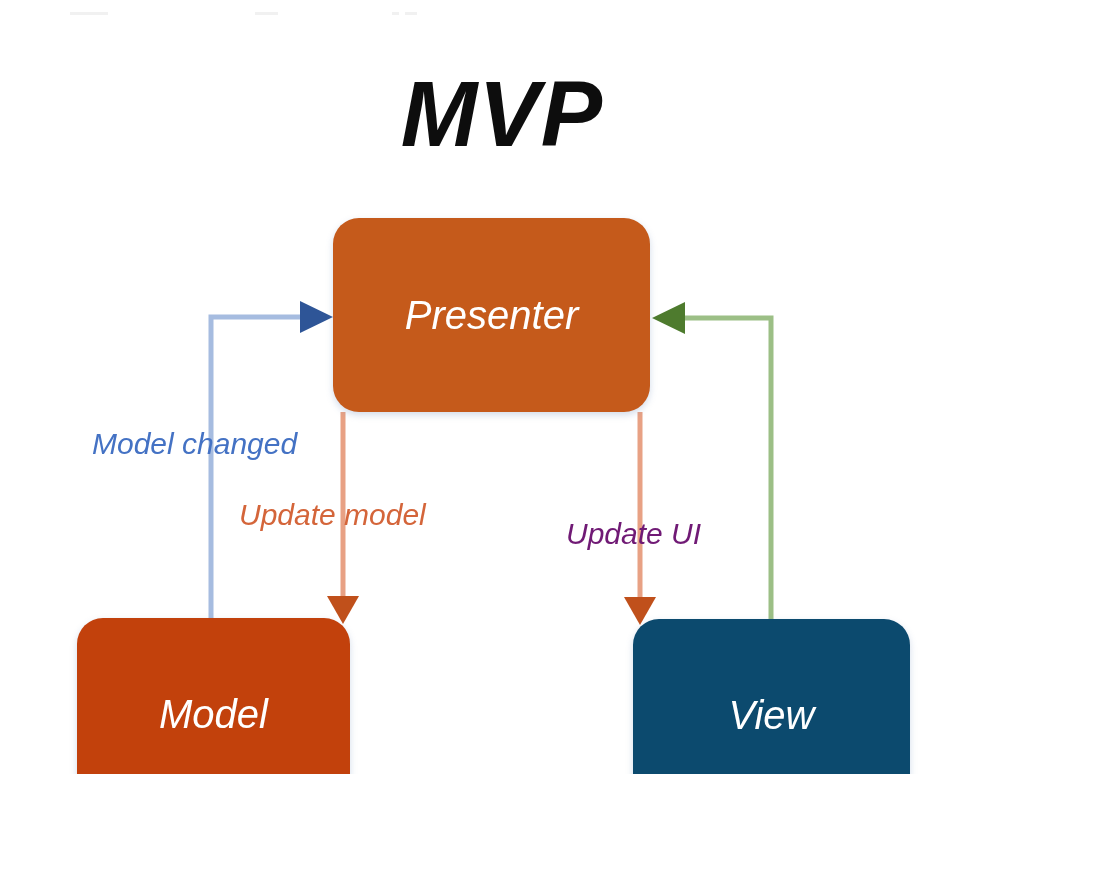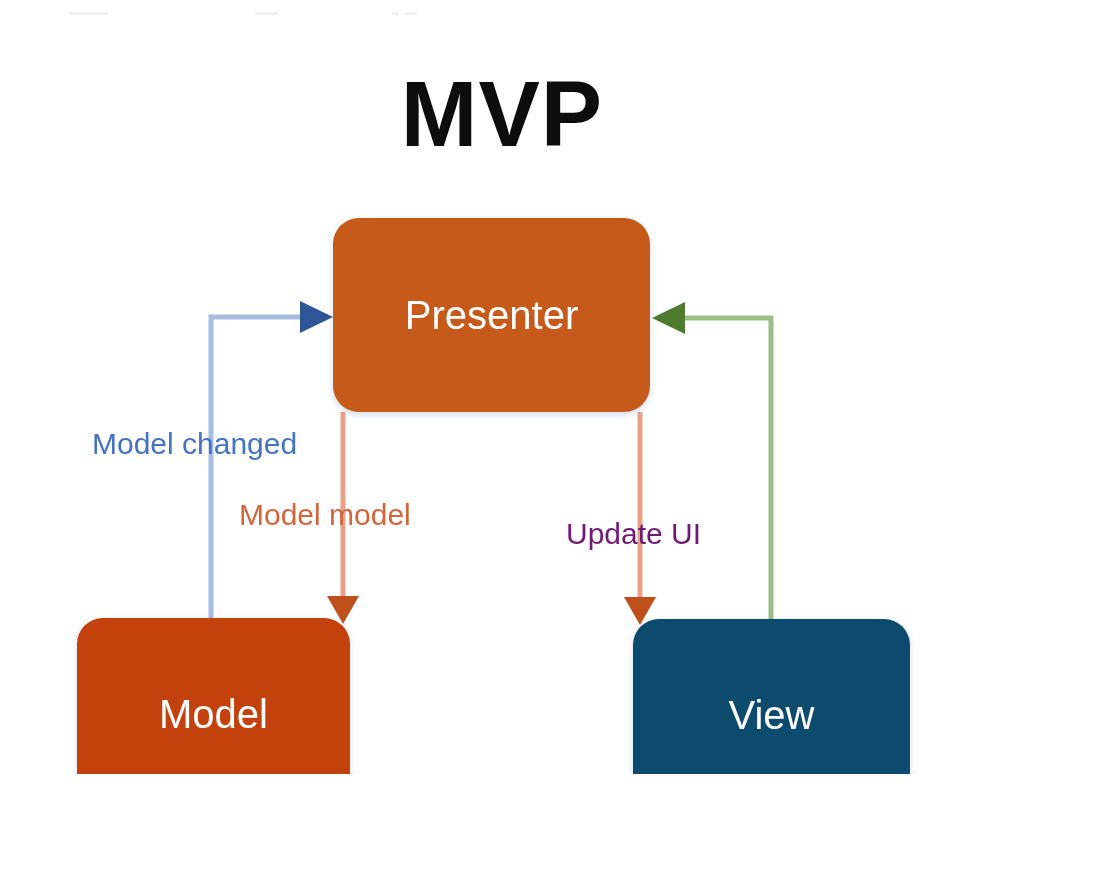--- a/index.html
+++ b/index.html
@@ -9,20 +9,21 @@
   }
   body {
     font-family: "Liberation Sans", sans-serif;
   }
   #canvas {
     position: relative;
     width: 1104px;
     height: 774px;
     background: #ffffff;
     overflow: hidden;
+    font-style: italic;
   }
 
   
   #diagram-title {
     position: absolute;
     left: 0;
     top: 68px;
     width: 1004px;
     text-align: center;
     font-size: 92px;
@@ -160,18 +161,18 @@
   <div class="node" id="node-model">
     <span>Model</span>
   </div>
 
   <div class="node" id="node-view">
     <span>View</span>
   </div>
 
   <div class="edge-label" id="label-model-changed">Model changed</div>
 
-  <div class="edge-label" id="label-update-model">Model model</div>
+  <div class="edge-label" id="label-update-model">Update model</div>
 
   <div class="edge-label" id="label-update-ui">Update UI</div>
 
 
 </div>
 
 </body></html>

